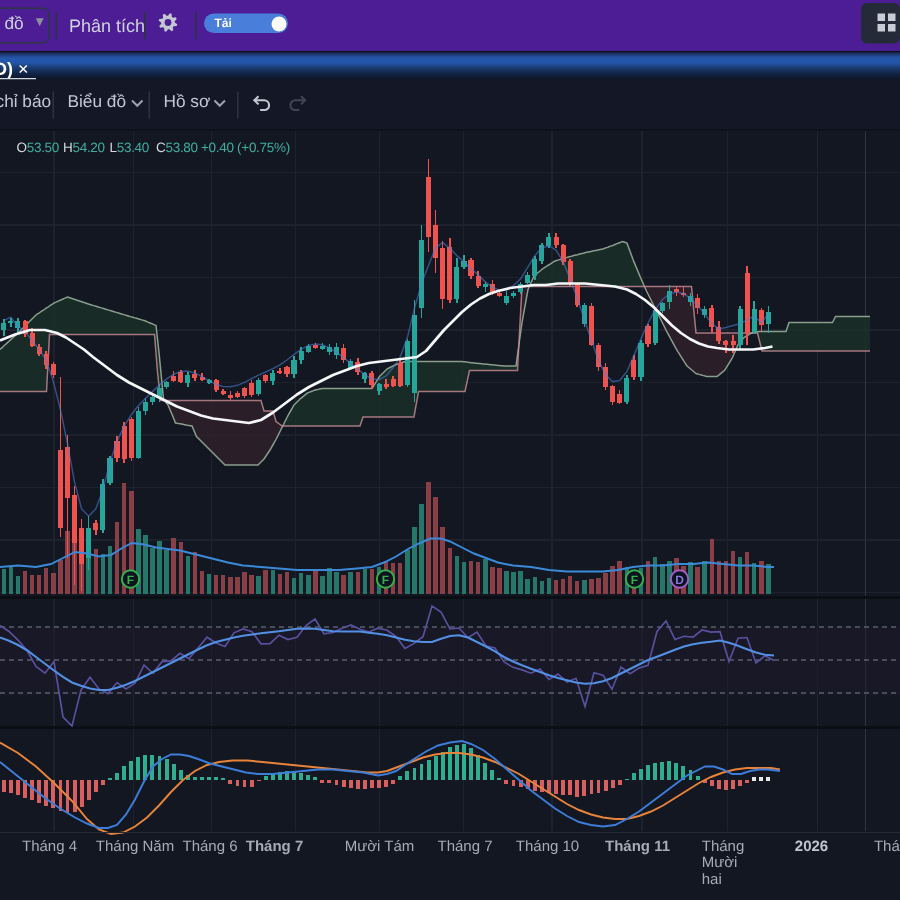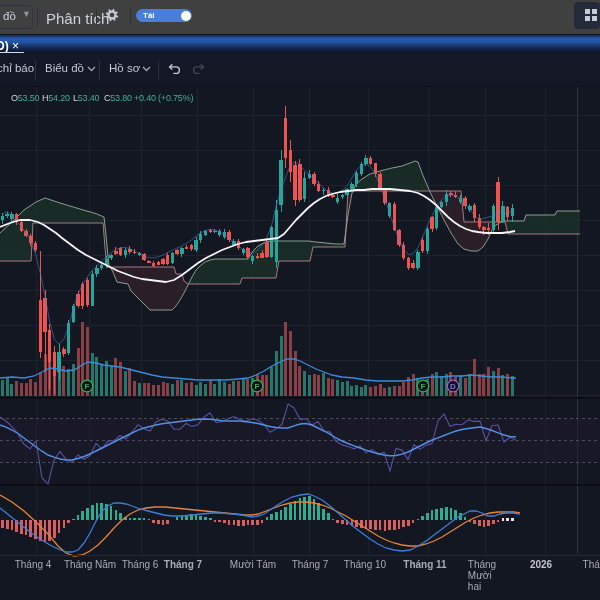--- a/index.html
+++ b/index.html
@@ -1,27 +1,27 @@
 <!DOCTYPE html>
 <html><head><meta charset="utf-8"><style>
 *{margin:0;padding:0;box-sizing:border-box}
 body{width:600px;height:600px;background:#131722;font-family:"Liberation Sans",sans-serif;overflow:hidden;position:relative}
-.topbar{position:absolute;left:0;top:0;width:600px;height:35px;background:#404040;border-bottom:1px solid #0d1118}
+.topbar{position:absolute;left:0;top:0;width:600px;height:35px;background:#4c1d95;border-bottom:1px solid #0d1118}
 .tabbar{position:absolute;left:0;top:35px;width:600px;height:18px;background:linear-gradient(180deg,#16294f 0%,#2457ab 20%,#2356a9 38%,#193769 60%,#112243 80%,#0d1526 100%)}
 .toolbar{position:absolute;left:0;top:53px;width:600px;height:34px;background:#141826;border-bottom:1px solid #0d1118}
 .sep{position:absolute;top:8px;width:1px;height:18px;background:#2c3240}
 .tsep{position:absolute;top:8px;width:1px;height:18px;background:#2c3240}
 </style></head>
 <body>
 <div class="topbar">
   <div style="position:absolute;left:-10px;top:5px;width:43px;height:24px;border:1px solid #2e3545;border-radius:4px"></div>
   <span style="position:absolute;left:3px;top:10px;color:#cfd3dc;font-size:11.5px">đồ</span>
   <span style="position:absolute;left:22px;top:9px;color:#8a90a0;font-size:9px">▼</span>
   <div class="sep" style="left:37px"></div>
-  <span style="position:absolute;left:46px;top:10px;color:#cfd3dc;font-size:15px">Phân tích</span>
+  <span style="position:absolute;left:46px;top:10px;color:#cfd3dc;font-size:12px">Phân tích</span>
   <div class="sep" style="left:96px"></div>
   <svg style="position:absolute;left:105px;top:8px" width="14" height="14" viewBox="0 0 16 16">
       <path d="M8.00 2.80 L9.40 0.94 L10.76 1.35 L10.89 3.68 L11.68 4.32 L13.99 4.00 L14.65 5.24 L13.10 6.99 L13.20 8.00 L15.06 9.40 L14.65 10.76 L12.32 10.89 L11.68 11.68 L12.00 13.99 L10.76 14.65 L9.01 13.10 L8.00 13.20 L6.60 15.06 L5.24 14.65 L5.11 12.32 L4.32 11.68 L2.01 12.00 L1.35 10.76 L2.90 9.01 L2.80 8.00 L0.94 6.60 L1.35 5.24 L3.68 5.11 L4.32 4.32 L4.00 2.01 L5.24 1.35 L6.99 2.90 Z M10.60 8.00 A2.6 2.6 0 1 0 5.40 8.00 A2.6 2.6 0 1 0 10.60 8.00 Z" fill="#c2c7d2" fill-rule="evenodd"></path>
     </svg>
   <div class="sep" style="left:130px"></div>
   <div style="position:absolute;left:136px;top:9px;width:56px;height:13px;border-radius:7px;background:#4a7edb">
      <span style="position:absolute;left:7px;top:2px;font-size:8px;color:#fff;font-weight:bold">Tải</span>
      <div style="position:absolute;right:1.5px;top:1.5px;width:10px;height:10px;border-radius:50%;background:#fff"></div>
   </div>
   <div style="position:absolute;left:574px;top:2px;width:26px;height:27px;background:#242a37;border-radius:4px"></div>

